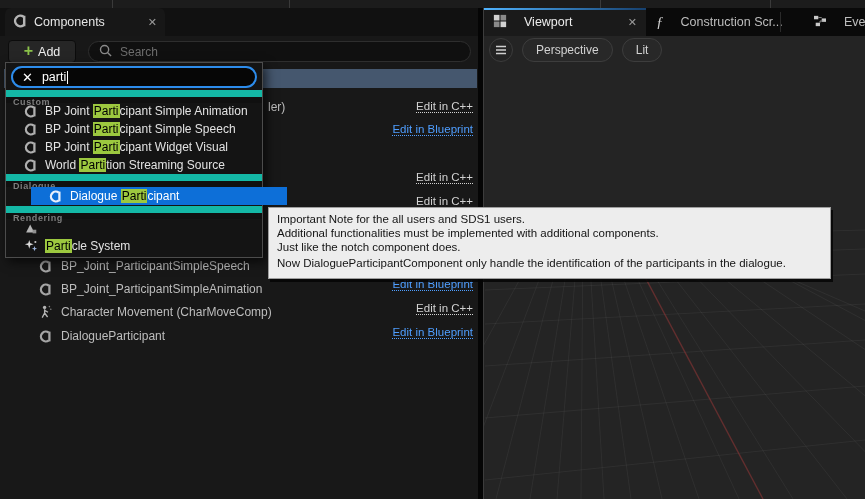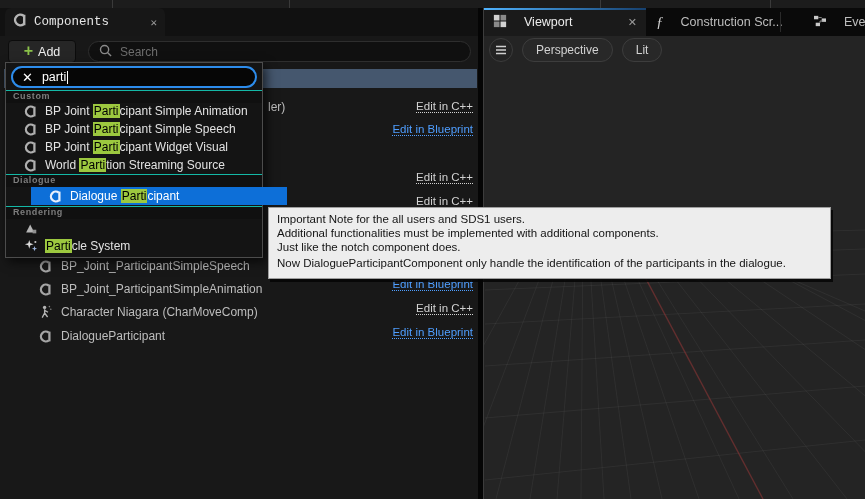--- a/index.html
+++ b/index.html
@@ -13,21 +13,21 @@
 
   
   .top-strip { left:0; top:0; width:865px; height:8px; background:#1c1c1c; }
   .top-strip .vdiv { position:absolute; top:0; width:1px; height:8px; background:#3a3a3a; }
 
   
   .lp-tabstrip { left:0; top:8px; width:478px; height:28px; background:#111111; }
   .lp-tab {
     position:absolute; left:5px; top:0; width:160px; height:28px;
     background:#171717; border-radius:6px 6px 0 0;
-    display:flex; align-items:center; padding:0 8px; gap:7px;font-family:Liberation Mono, monospace;
+    display:flex; align-items:center; padding:0 8px; gap:7px;
   }
   .lp-tab .tab-label { color:#e6e6e6; font-size:12.5px; flex:1; }
   .close-x { color:#9a9a9a; font-size:11px; cursor:pointer; }
   .lp-body { left:0; top:36px; width:478px; height:463px; background:#181818; }
   .panel-gap { left:478px; top:8px; width:6px; height:491px; background:#050505; border-right:1px solid #3c3c3c; }
 
   .add-btn {
     left:8px; top:40px; width:68px; height:23px; background:#262626;
     border:1px solid #0c0c0c; border-radius:4px;
     display:flex; align-items:center; justify-content:center; gap:5px;
@@ -60,21 +60,21 @@
   .dd-search {
     position:absolute; left:5px; top:3px; width:246px; height:22px;
     background:#060606; border:2px solid #2d8ceb; border-radius:12px;
     display:flex; align-items:center; padding:0 9px; gap:9px;
   }
   .dd-search .q { color:#ffffff; font-size:12.5px; }
   .caret { display:inline-block; width:1px; height:13px; background:#fff; vertical-align:middle; margin-left:1px; }
   .dd-cat {
     position:absolute; left:0; width:256px; height:13px; padding-left:7px;
     color:#7d7d7d; font-size:9px; font-weight:bold; letter-spacing:.6px;
-    border-top:1px solid #14b8a6; background:#101010;
+    border-top:7px solid #14b8a6; background:#101010;
   }
   .dd-item {
     position:absolute; left:0; width:256px; height:18px;
     display:flex; align-items:center; padding-left:17px; gap:7px;
     color:#e2e2e2; font-size:12px; white-space:nowrap; cursor:pointer;
   }
   .dd-item .ic { width:15px; display:flex; justify-content:center; flex:none; }
   .dd-item.selected { background:#0d6fd8; color:#ffffff;margin-left:25px; }
   mark { background:#9cc83f; color:#000; padding:0 1px; }
 
@@ -181,21 +181,21 @@
   </div>
   <div class="tree-row" style="top:297px">
     <span class="ticon">
         <svg width="12" height="14" viewBox="0 0 12 14">
           <circle cx="4.6" cy="2.4" r="1.7" fill="#b5b5b5"></circle>
           <path d="M4.6 4.2 L4.6 8 M4.6 8 L2.2 12.6 M4.6 8 L7.6 12 M4.6 5.2 L8 7.2" stroke="#b5b5b5" stroke-width="1.3" fill="none"></path>
           <circle cx="9.4" cy="1.6" r="0.8" fill="#7e7e7e"></circle>
           <circle cx="10.8" cy="4.2" r="0.8" fill="#7e7e7e"></circle>
         </svg>
       </span>
-    <span>Character Niagara (CharMoveComp)</span>
+    <span>Character Movement (CharMoveComp)</span>
   </div>
   <div class="tree-row" style="top:321px">
     <span class="ticon">
         <svg width="13" height="13" viewBox="0 0 16 16">
           <path d="M12 3.2 A6 6 0 1 0 12 12.8" fill="none" stroke="#a5a5a5" stroke-width="2.8"></path>
           <rect x="11.4" y="2" width="2.8" height="12" fill="#a5a5a5"></rect>
         </svg>
       </span>
     <span>DialogueParticipant</span>
   </div>

